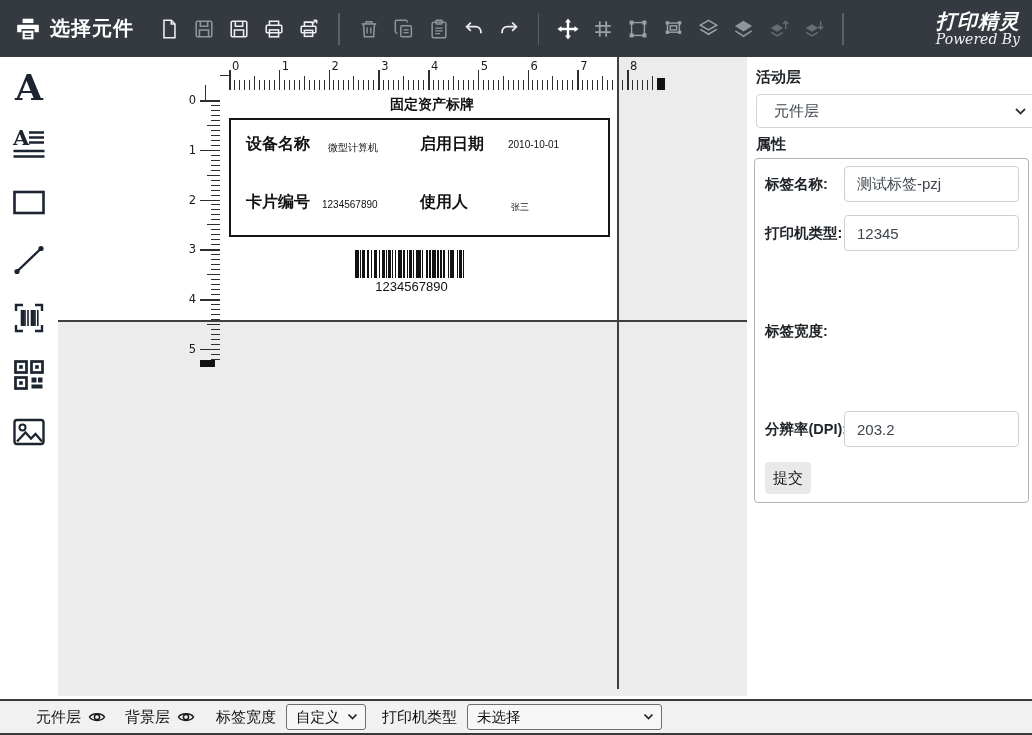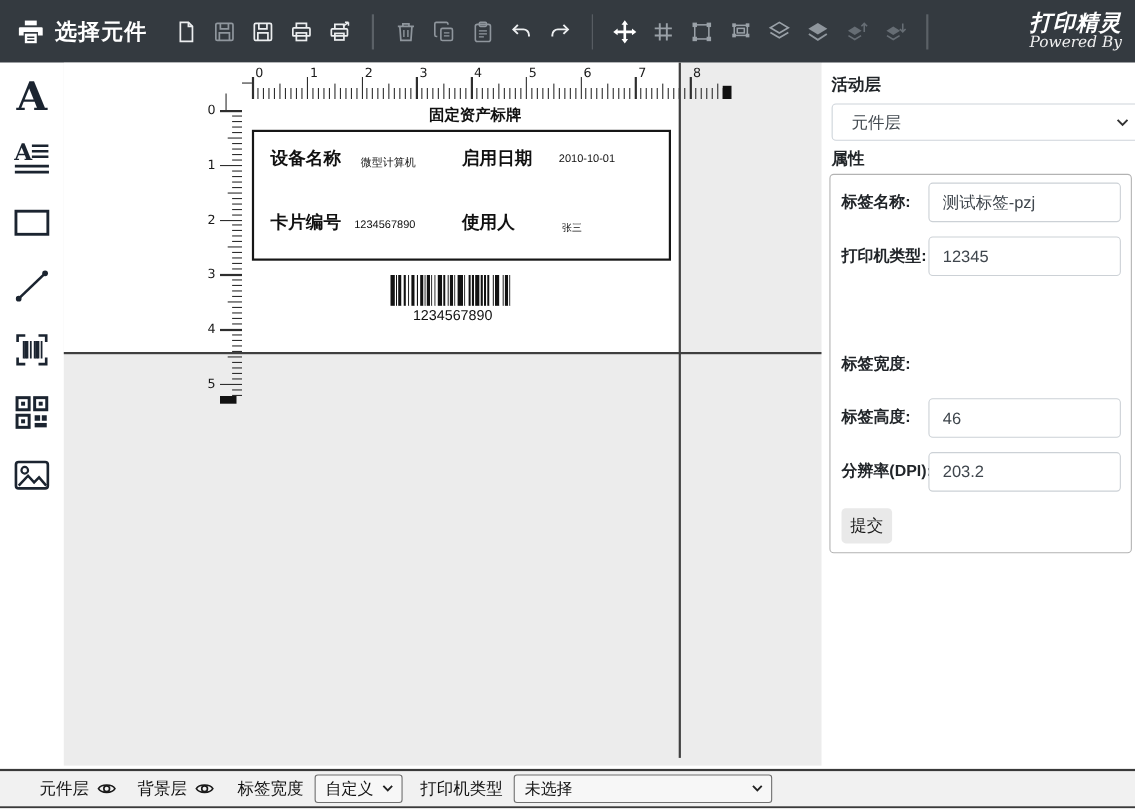--- a/index.html
+++ b/index.html
@@ -559,24 +559,20 @@
         <label class="rp-label">标签名称:</label>
         <input class="rp-input" value="测试标签-pzj" style="">
       </div>
       <div class="rp-row" style="top:56px">
         <label class="rp-label">打印机类型:</label>
         <input class="rp-input" value="12345" style="">
       </div>
       <div class="rp-row" style="top:154px">
         <label class="rp-label">标签宽度:</label>
       </div>
-      <div class="rp-row" style="top:203px">
-        <label class="rp-label">标签高度:</label>
-        <input class="rp-input" value="46" style="">
-      </div>
       <div class="rp-row" style="top:252px">
         <label class="rp-label">分辨率(DPI):</label>
         <input class="rp-input" value="203.2" style="">
       </div>
       <button class="rp-submit">提交</button>
     </div>
   </section>
 
   <footer class="bottombar">
     <span class="bb-label" style="margin-left:36px">元件层</span>
@@ -594,21 +590,21 @@
       </svg>
     </button>
     <span class="bb-label" style="margin-left:20px">标签宽度</span>
     <div class="bsel" style="margin-left:10px;width:80px">
       <span>自定义</span>
       <svg width="11" height="8" viewBox="0 0 11 8" fill="none" stroke="#222" stroke-width="1.7">
         <path d="M1.5 1.5l4 4 4-4"></path>
       </svg>
     </div>
     <span class="bb-label" style="margin-left:16px">打印机类型</span>
-    <div class="bsel" style="margin-left:10px;width:235px">
+    <div class="bsel" style="margin-left:10px;width:195px">
       <span>未选择</span>
       <svg width="11" height="8" viewBox="0 0 11 8" fill="none" stroke="#222" stroke-width="1.7">
         <path d="M1.5 1.5l4 4 4-4"></path>
       </svg>
     </div>
   </footer>
 
 </div>
 
 </body></html>

